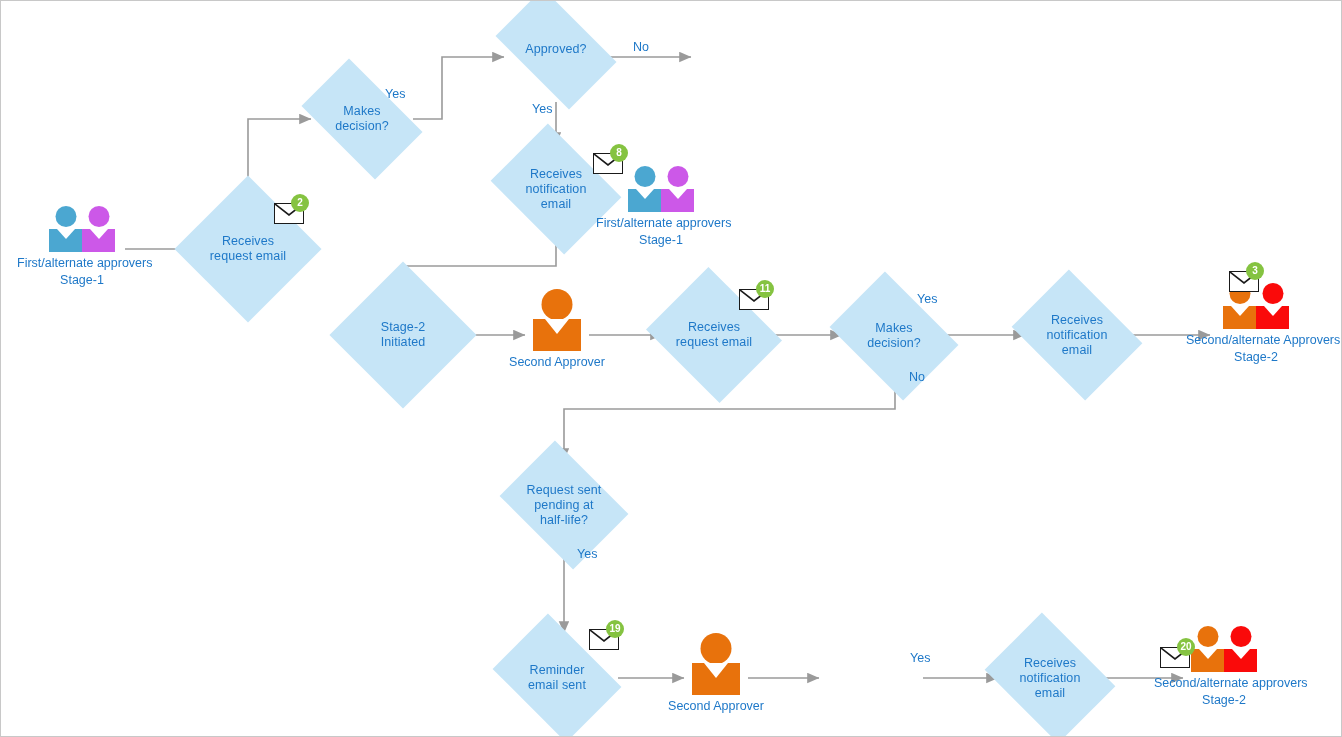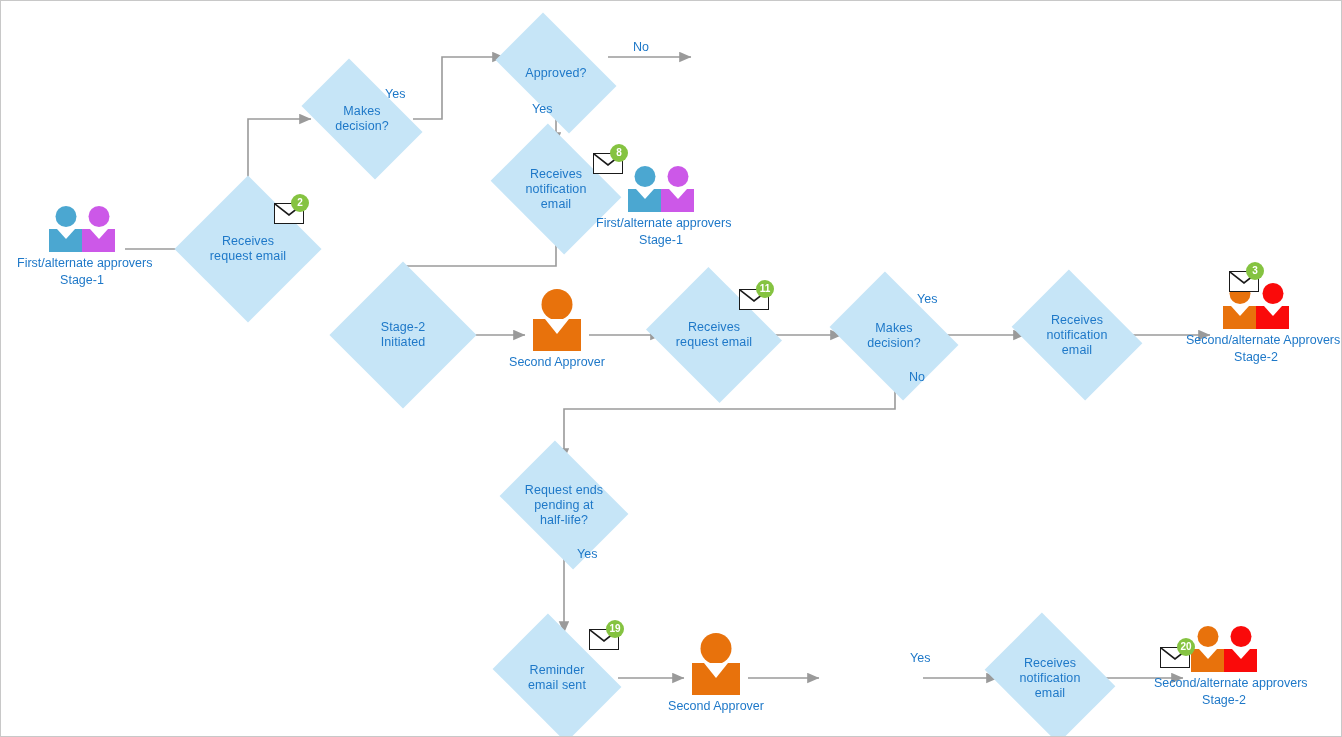--- a/index.html
+++ b/index.html
@@ -255,21 +255,21 @@
     <div class="badge">2</div>
   </div>
 
   <div class="diamond" style="left:309px; top:76px; width:104px; height:84px;">
     <div class="dshape" style="transform:rotate(45deg) scaleY(0.8);"></div>
     <div class="dlabel" style="white-space:pre-line;">Makes
 decision?</div>
   </div>
   <div class="edge-label" style="left:384px; top:86px;">Yes</div>
 
-  <div class="diamond" style="left:503px; top:30px; width:104px; height:84px;">
+  <div class="diamond" style="left:503px; top:6px; width:104px; height:84px;">
     <div class="dshape" style="transform:rotate(45deg) scaleY(0.8);"></div>
     <div class="dlabel" style="white-space:pre-line;">Approved?</div>
   </div>
   <div class="edge-label" style="left:632px; top:39px;">No</div>
   <div class="edge-label" style="left:531px; top:101px;">Yes</div>
 
 
   <div class="diamond" style="left:503px; top:142px; width:104px; height:92px;">
     <div class="dshape" style="transform:rotate(45deg) scaleY(0.88);"></div>
     <div class="dlabel" style="white-space:pre-line;">Receives
@@ -363,21 +363,21 @@
   <div class="envelope" style="left:1228px; top:270px;">
     <div class="env-box"></div>
     <svg class="env-flap" viewBox="0 0 28 12">
       <path d="M0,0 L14,11 L28,0" fill="none" stroke="#1a1a1a" stroke-width="1.6"></path>
     </svg>
     <div class="badge">3</div>
   </div>
 
   <div class="diamond" style="left:511px; top:459px; width:104px; height:90px;">
     <div class="dshape" style="transform:rotate(45deg) scaleY(0.87);"></div>
-    <div class="dlabel" style="white-space:pre-line;">Request ends
+    <div class="dlabel" style="white-space:pre-line;">Request sent
 pending at
 half-life?</div>
   </div>
   <div class="edge-label" style="left:576px; top:546px;">Yes</div>
 
   <div class="diamond" style="left:504px; top:632px; width:104px; height:90px;">
     <div class="dshape" style="transform:rotate(45deg) scaleY(0.87);"></div>
     <div class="dlabel" style="white-space:pre-line;">Reminder
 email sent</div>
   </div>

